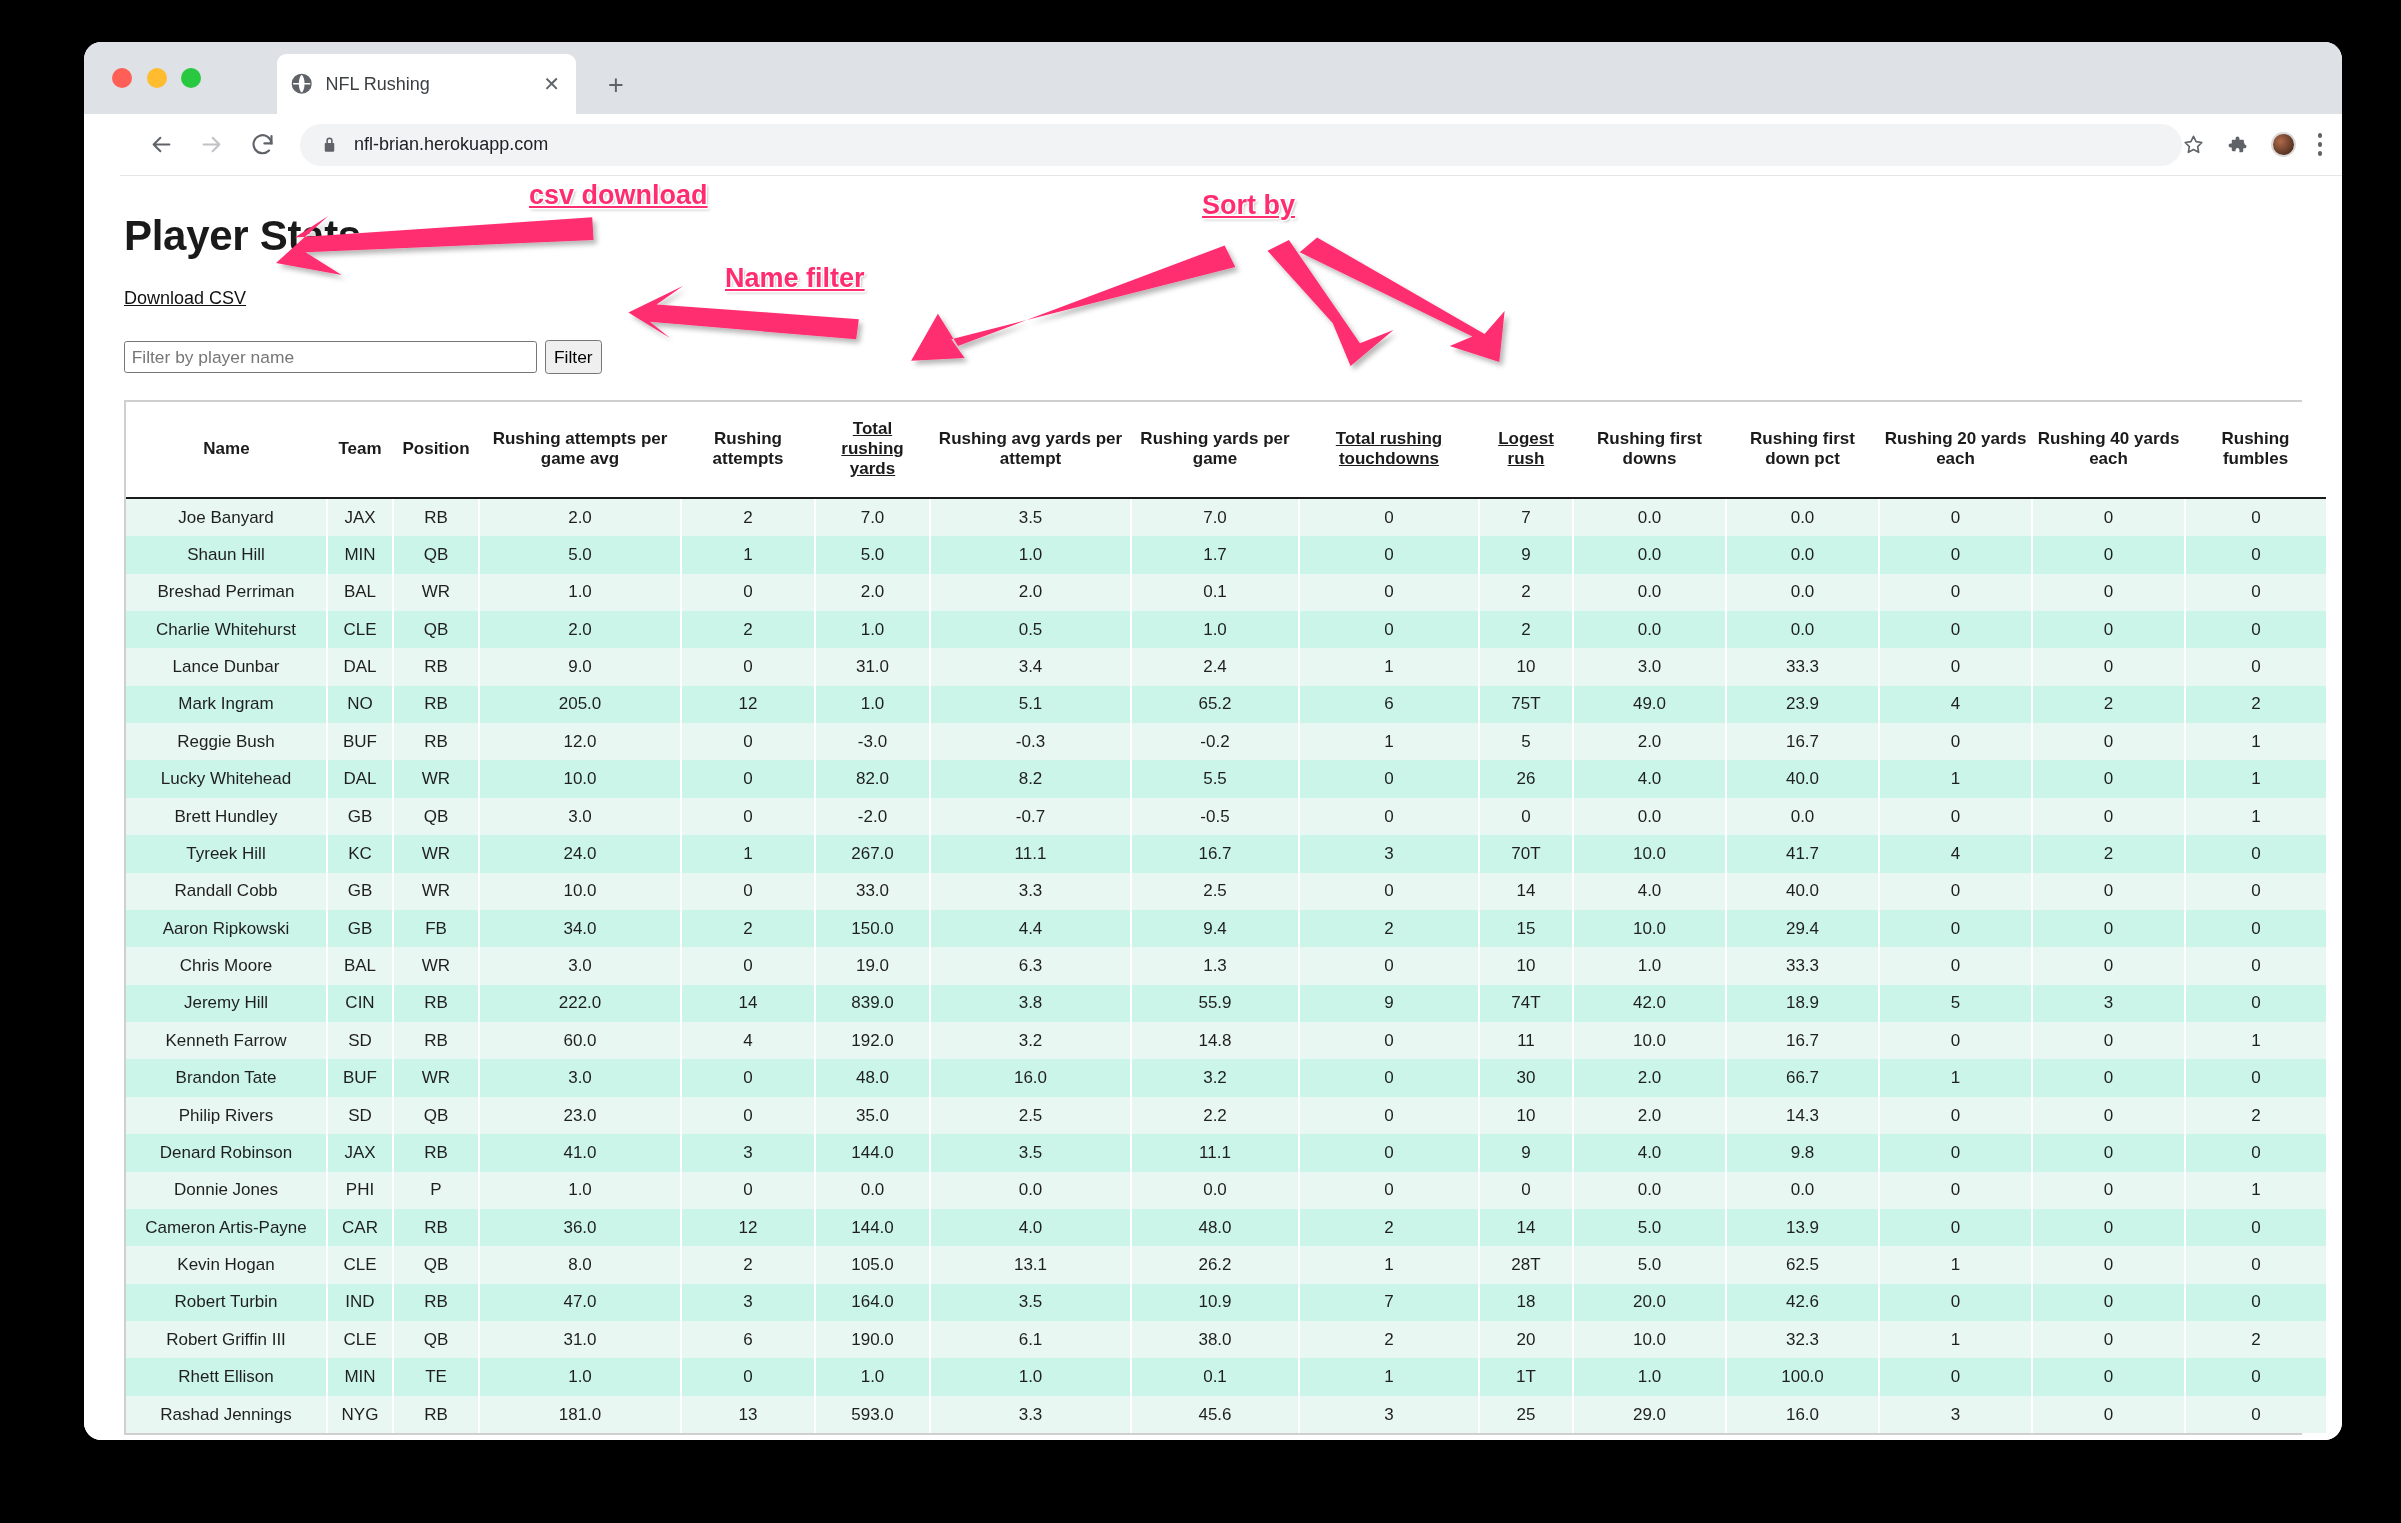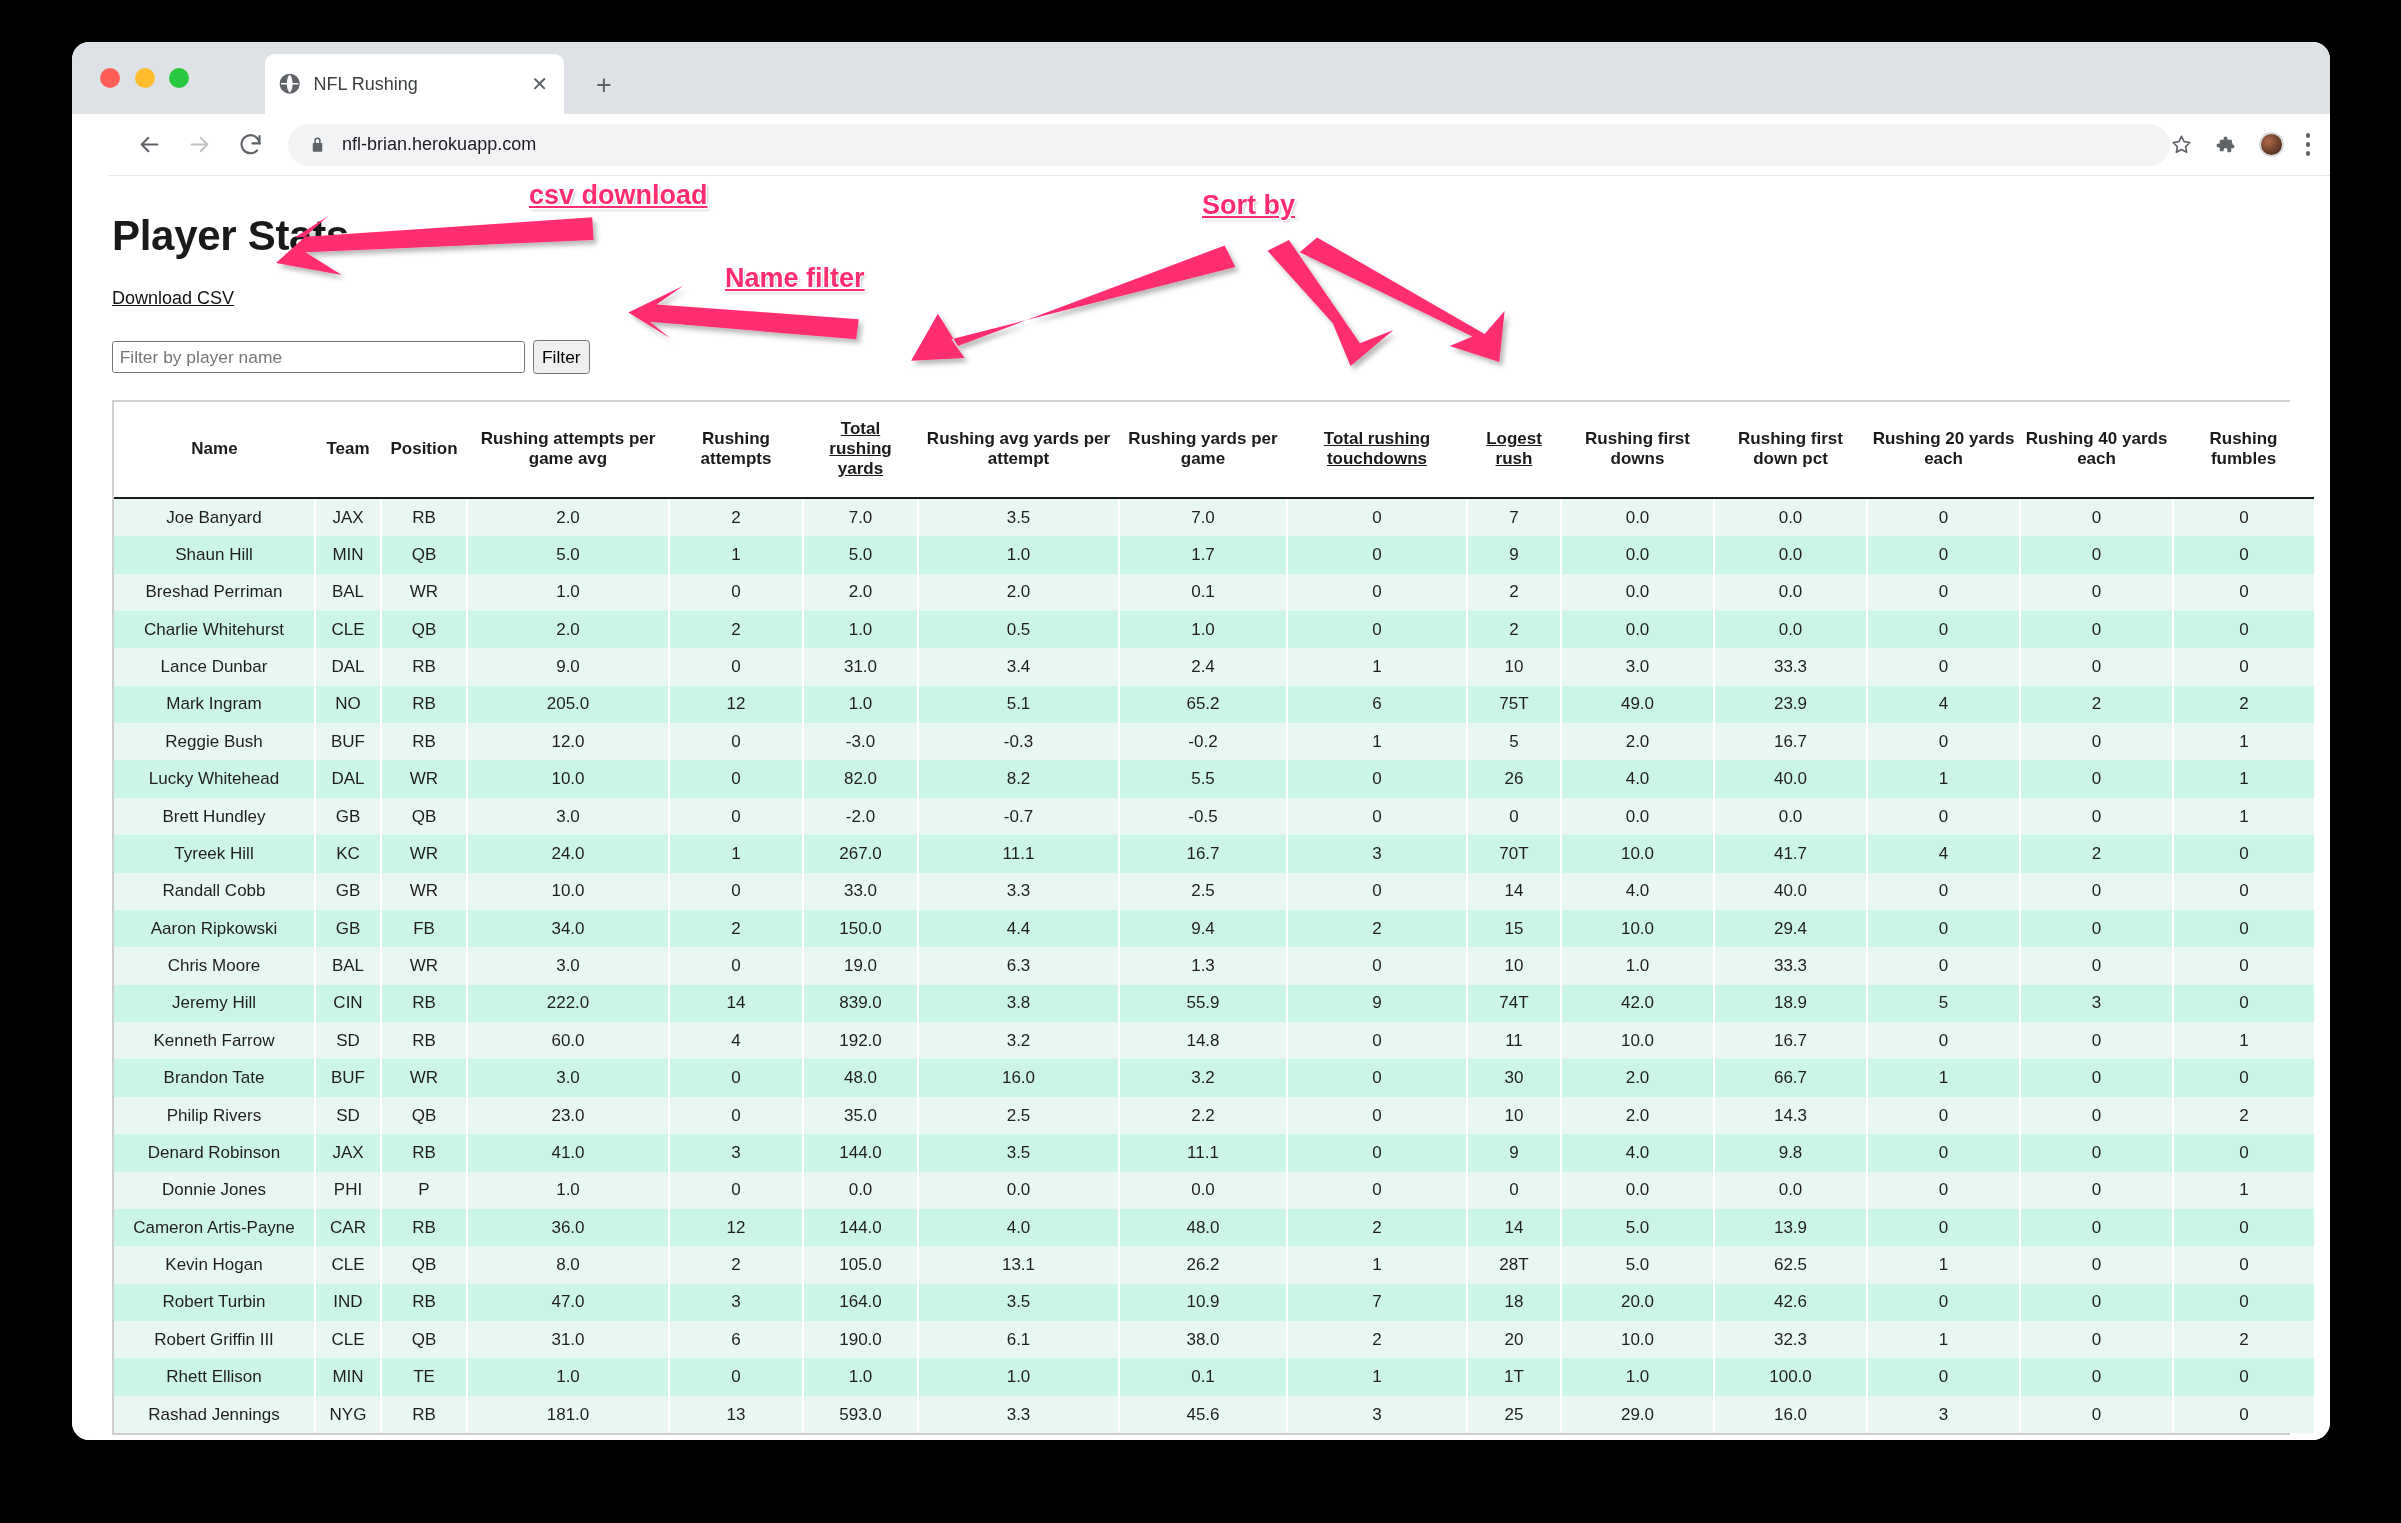--- a/index.html
+++ b/index.html
@@ -7,21 +7,21 @@
   body {
     width: 2401px; height: 1524px;
     background: #000;
     font-family: "Liberation Sans", sans-serif;
     overflow: hidden;
   }
 
   
   #browser-window {
     position: absolute;
-    left: 72px; top: 42px;
+    left: 84px; top: 42px;
     width: 2258px; height: 1398px;
     background: #ffffff;
     border-radius: 17.4px;
     overflow: hidden;
     box-shadow: 0 8px 40px rgba(0,0,0,0.55);
   }
 
   
   #tab-strip {
     position: relative;

